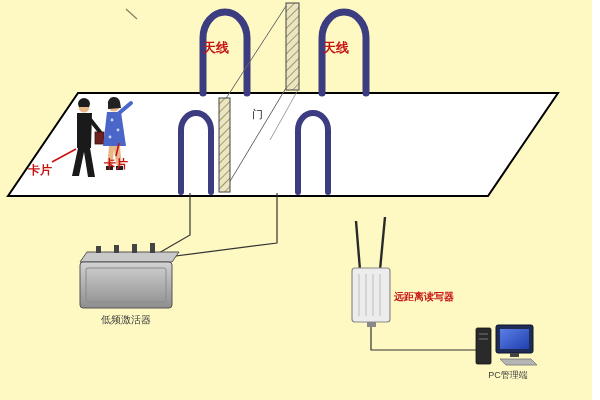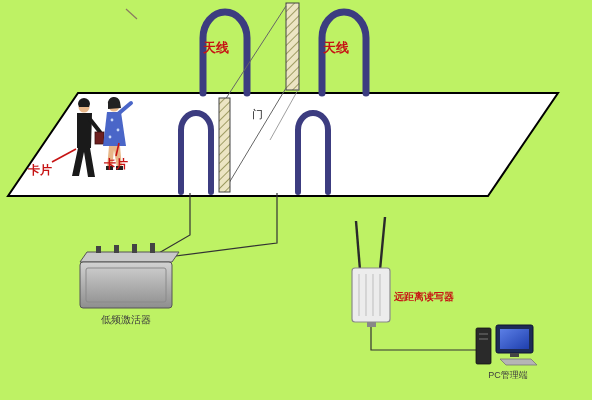--- a/index.html
+++ b/index.html
@@ -1,16 +1,16 @@
 <!DOCTYPE html>
 <html><head>
 <meta charset="utf-8">
 <style>
   html,body{margin:0;padding:0;background:#ffffff;}
-  .stage{position:relative;width:592px;height:400px;background:#bef264;overflow:hidden;
+  .stage{position:relative;width:592px;height:400px;background:#fef9c3;overflow:hidden;
          font-family:"Liberation Sans", sans-serif;}
   svg{display:block;}
   text{font-family:"Liberation Sans", sans-serif;}
   .lbl-red{fill:#c61414;font-weight:bold;}
   .lbl-dark{fill:#3d3d3d;}
 </style>
 </head>
 <body>
 
 <div class="stage">

